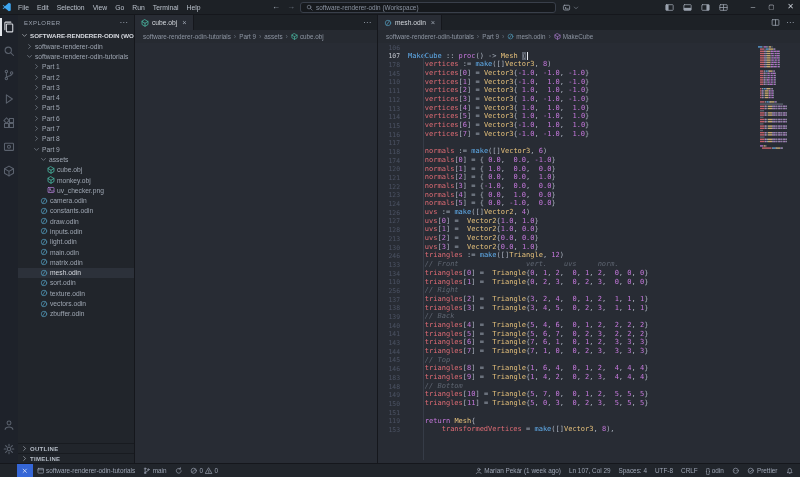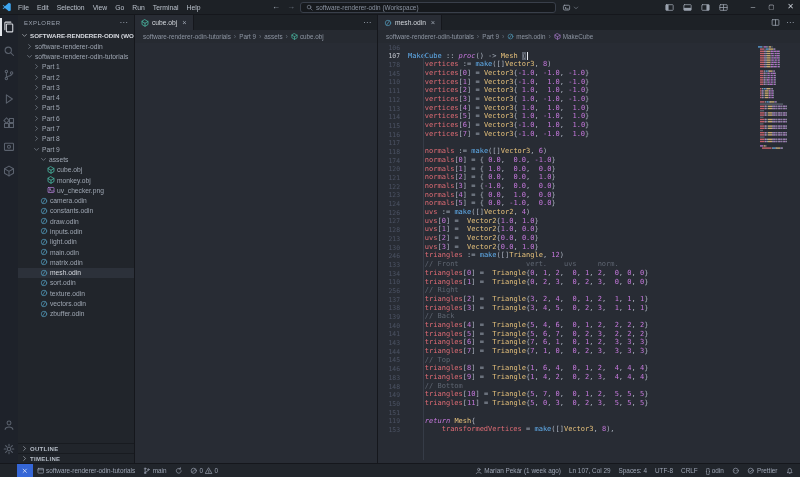--- a/index.html
+++ b/index.html
@@ -50,22 +50,22 @@
   .breadcrumb .sep{color:#646c78;font-size:7px}
   .bc-item{display:flex;align-items:center;gap:2px}
 
   
   #editor-left-content{position:absolute;top:28px;bottom:0;left:0;right:0;background:#282c34}
   #code-wrap{position:absolute;top:28px;bottom:0;left:0;right:0;overflow:hidden}
   .crow{height:8.7px;display:flex;align-items:flex-end}
   .ln{width:22px;text-align:right;color:#4b5263;font-family:"DejaVu Sans Mono",monospace;font-size:6.4px;flex:none}
   .ln.cur{color:#c8ccd4}
   .lc{margin-left:8px;font-family:"DejaVu Sans Mono",monospace;font-size:7px;white-space:pre;line-height:8.7px}
-  .tk-c{color:var(--comment);}
-  .tk-k{color:var(--keyword);font-style:italic}
+  .tk-c{color:var(--comment);font-style:italic}
+  .tk-k{color:var(--keyword);}
   .tk-n{color:var(--number)}
   .tk-i{color:var(--ident)}
   .tk-t{color:var(--type)}
   .tk-f{color:var(--func)}
   .tk-o{color:var(--op)}
   .tk-p,.tk-w{color:var(--plain)}
   .bm{outline:1px solid #5c6370;outline-offset:-1px}
   #cursor{display:inline-block;width:1.2px;height:8px;background:#e8ecf2;vertical-align:middle;margin-left:.5px}
   #indent-guide{position:absolute;width:1px;background:#363c47}
   #minimap{position:absolute;right:4px;top:1px;width:38px}

